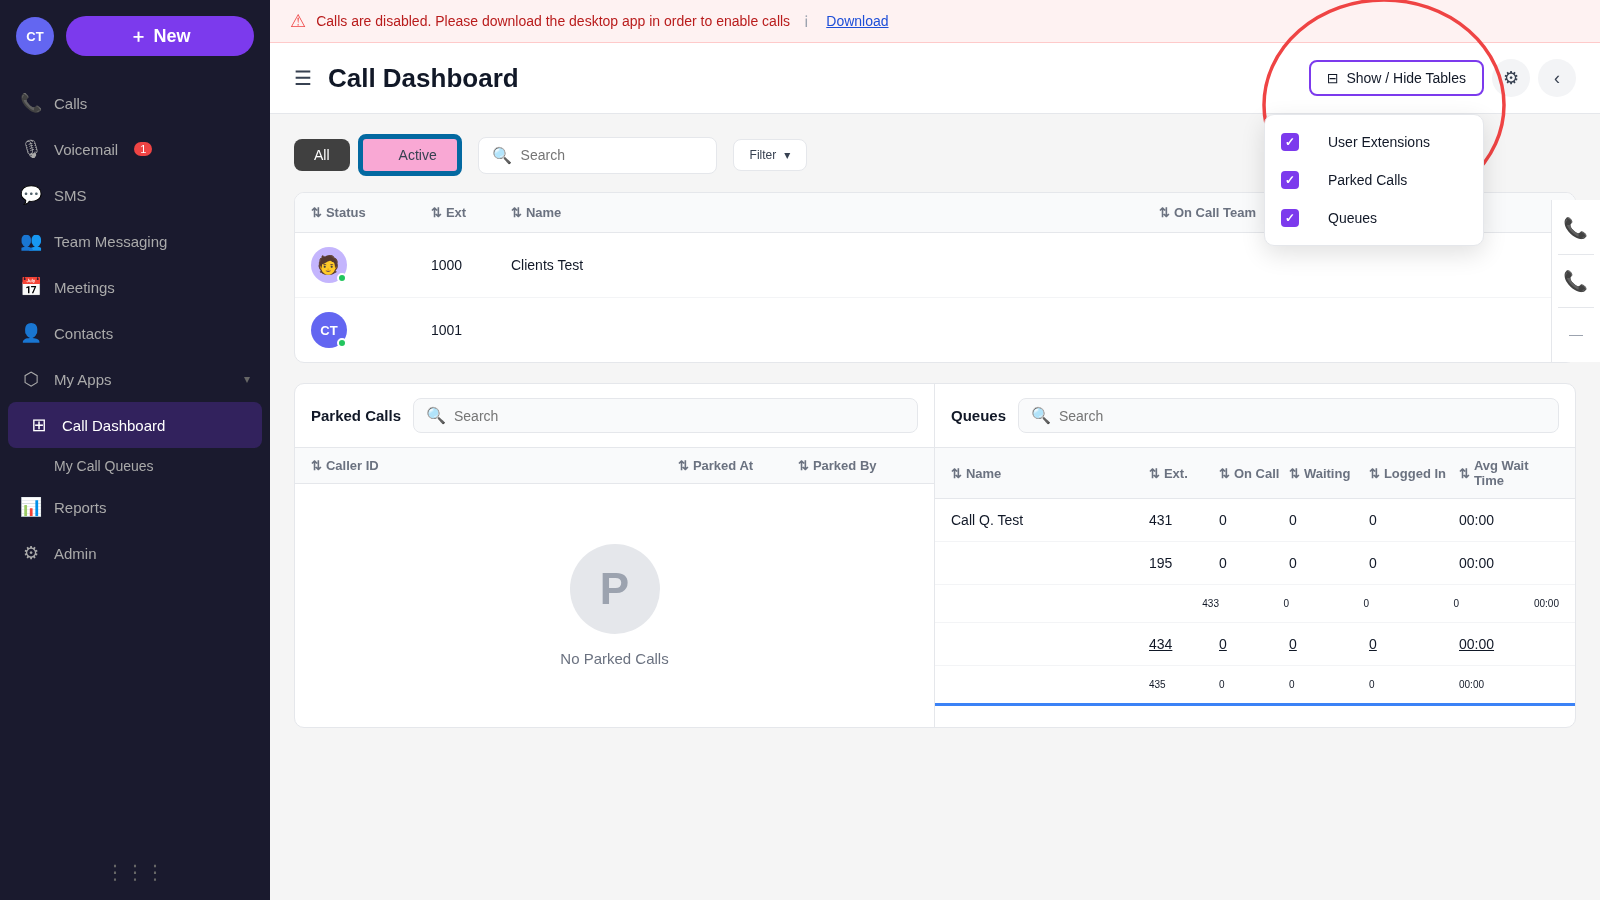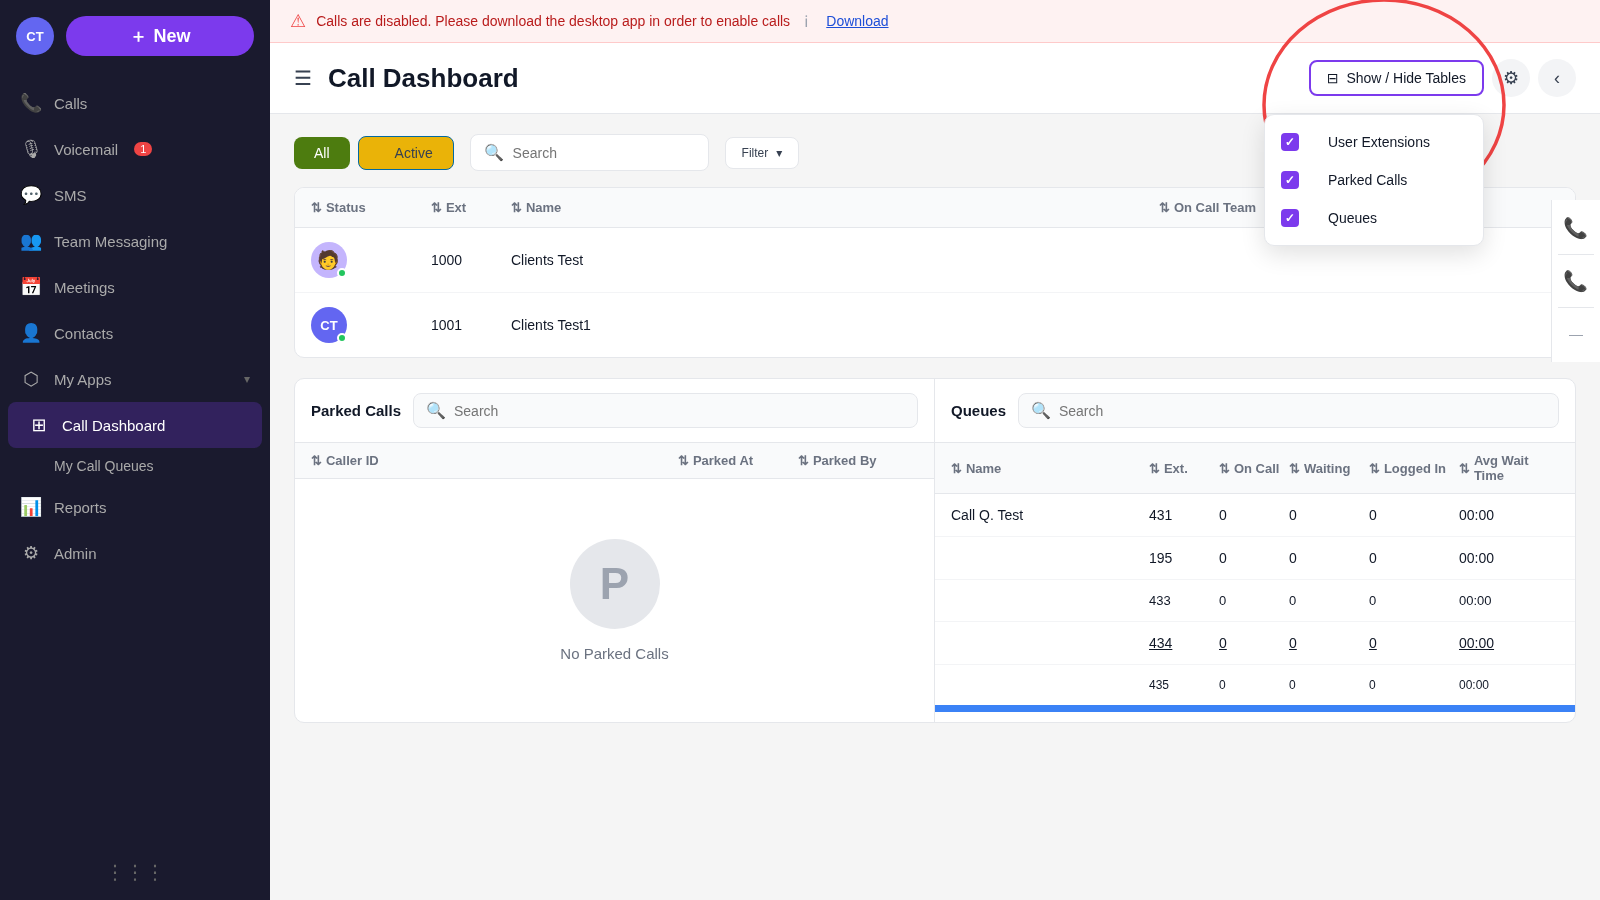--- a/index.html
+++ b/index.html
@@ -189,22 +189,22 @@
       margin-bottom: 16px;
     }
     .tab-btn {
       padding: 8px 20px;
       border-radius: 8px;
       border: none;
       cursor: pointer;
       font-size: 14px;
       font-weight: 500;
     }
-    .tab-btn.active { background: #4d7c0f; color: #fff; }
-    .tab-btn.inactive { background: #eab308; color: #374151; border: 1px solid #0369a1; padding-left: 36px; }
+    .tab-btn.active { background: #404040; color: #fff; }
+    .tab-btn.inactive { background: #f9a8d4; color: #374151; border: 5px solid #0369a1; padding-left: 36px; }
 
     .search-box {
       display: flex; align-items: center; gap: 8px;
       background: #fff;
       border: 1px solid #e5e7eb;
       border-radius: 8px;
       padding: 8px 14px;
       min-width: 200px;
     }
     .search-box input {
@@ -503,21 +503,20 @@
       </div>
 
       <div class="table-row-data user-ext-grid">
         <div>
           <div class="avatar-circle" style="background:#6366f1;">
             CT
             <div class="status-dot"></div>
           </div>
         </div>
         <div>1001</div>
-        <div>Clients Test1</div>
         <div></div>
         <div></div>
       </div>
     </div>
 
     <div class="bottom-section">
 
       <div class="panel">
         <div class="panel-header">
           <span class="panel-title">Parked Calls</span>
@@ -567,37 +566,37 @@
             <div>00:00</div>
           </div>
           <div style="display:grid;grid-template-columns:1fr 70px 70px 80px 90px 100px;padding:13px 16px;border-bottom:1px solid #f3f4f6;font-size:14px;color:#111827;align-items:center;">
             <div></div>
             <div>195</div>
             <div>0</div>
             <div>0</div>
             <div>0</div>
             <div>00:00</div>
           </div>
-          <div style="display:grid;grid-template-columns:1fr 70px 70px 80px 90px 100px;padding:13px 16px;border-bottom:1px solid #f3f4f6;font-size:13px;color:#111827;align-items:center;">
+          <div style="display:grid;grid-template-columns:1fr 70px 70px 80px 90px 100px;padding:13px 16px;border-bottom:1px solid #f3f4f6;font-size:10px;color:#111827;align-items:center;text-align:right;">
             <div></div>
             <div>433</div>
             <div>0</div>
             <div>0</div>
             <div>0</div>
             <div>00:00</div>
           </div>
           <div style="display:grid;grid-template-columns:1fr 70px 70px 80px 90px 100px;padding:13px 16px;border-bottom:1px solid #f3f4f6;font-size:14px;color:#111827;align-items:center;text-decoration:underline;">
             <div></div>
             <div>434</div>
             <div>0</div>
             <div>0</div>
             <div>0</div>
             <div>00:00</div>
           </div>
-          <div style="display:grid;grid-template-columns:1fr 70px 70px 80px 90px 100px;padding:13px 16px;border-bottom:7px solid #3b82f6;font-size:12px;color:#111827;align-items:center;">
+          <div style="display:grid;grid-template-columns:1fr 70px 70px 80px 90px 100px;padding:13px 16px;border-bottom:3px solid #3b82f6;font-size:10px;color:#111827;align-items:center;">
             <div></div>
             <div>435</div>
             <div>0</div>
             <div>0</div>
             <div>0</div>
             <div>00:00</div>
           </div>
         </div>
       </div>
     </div>

